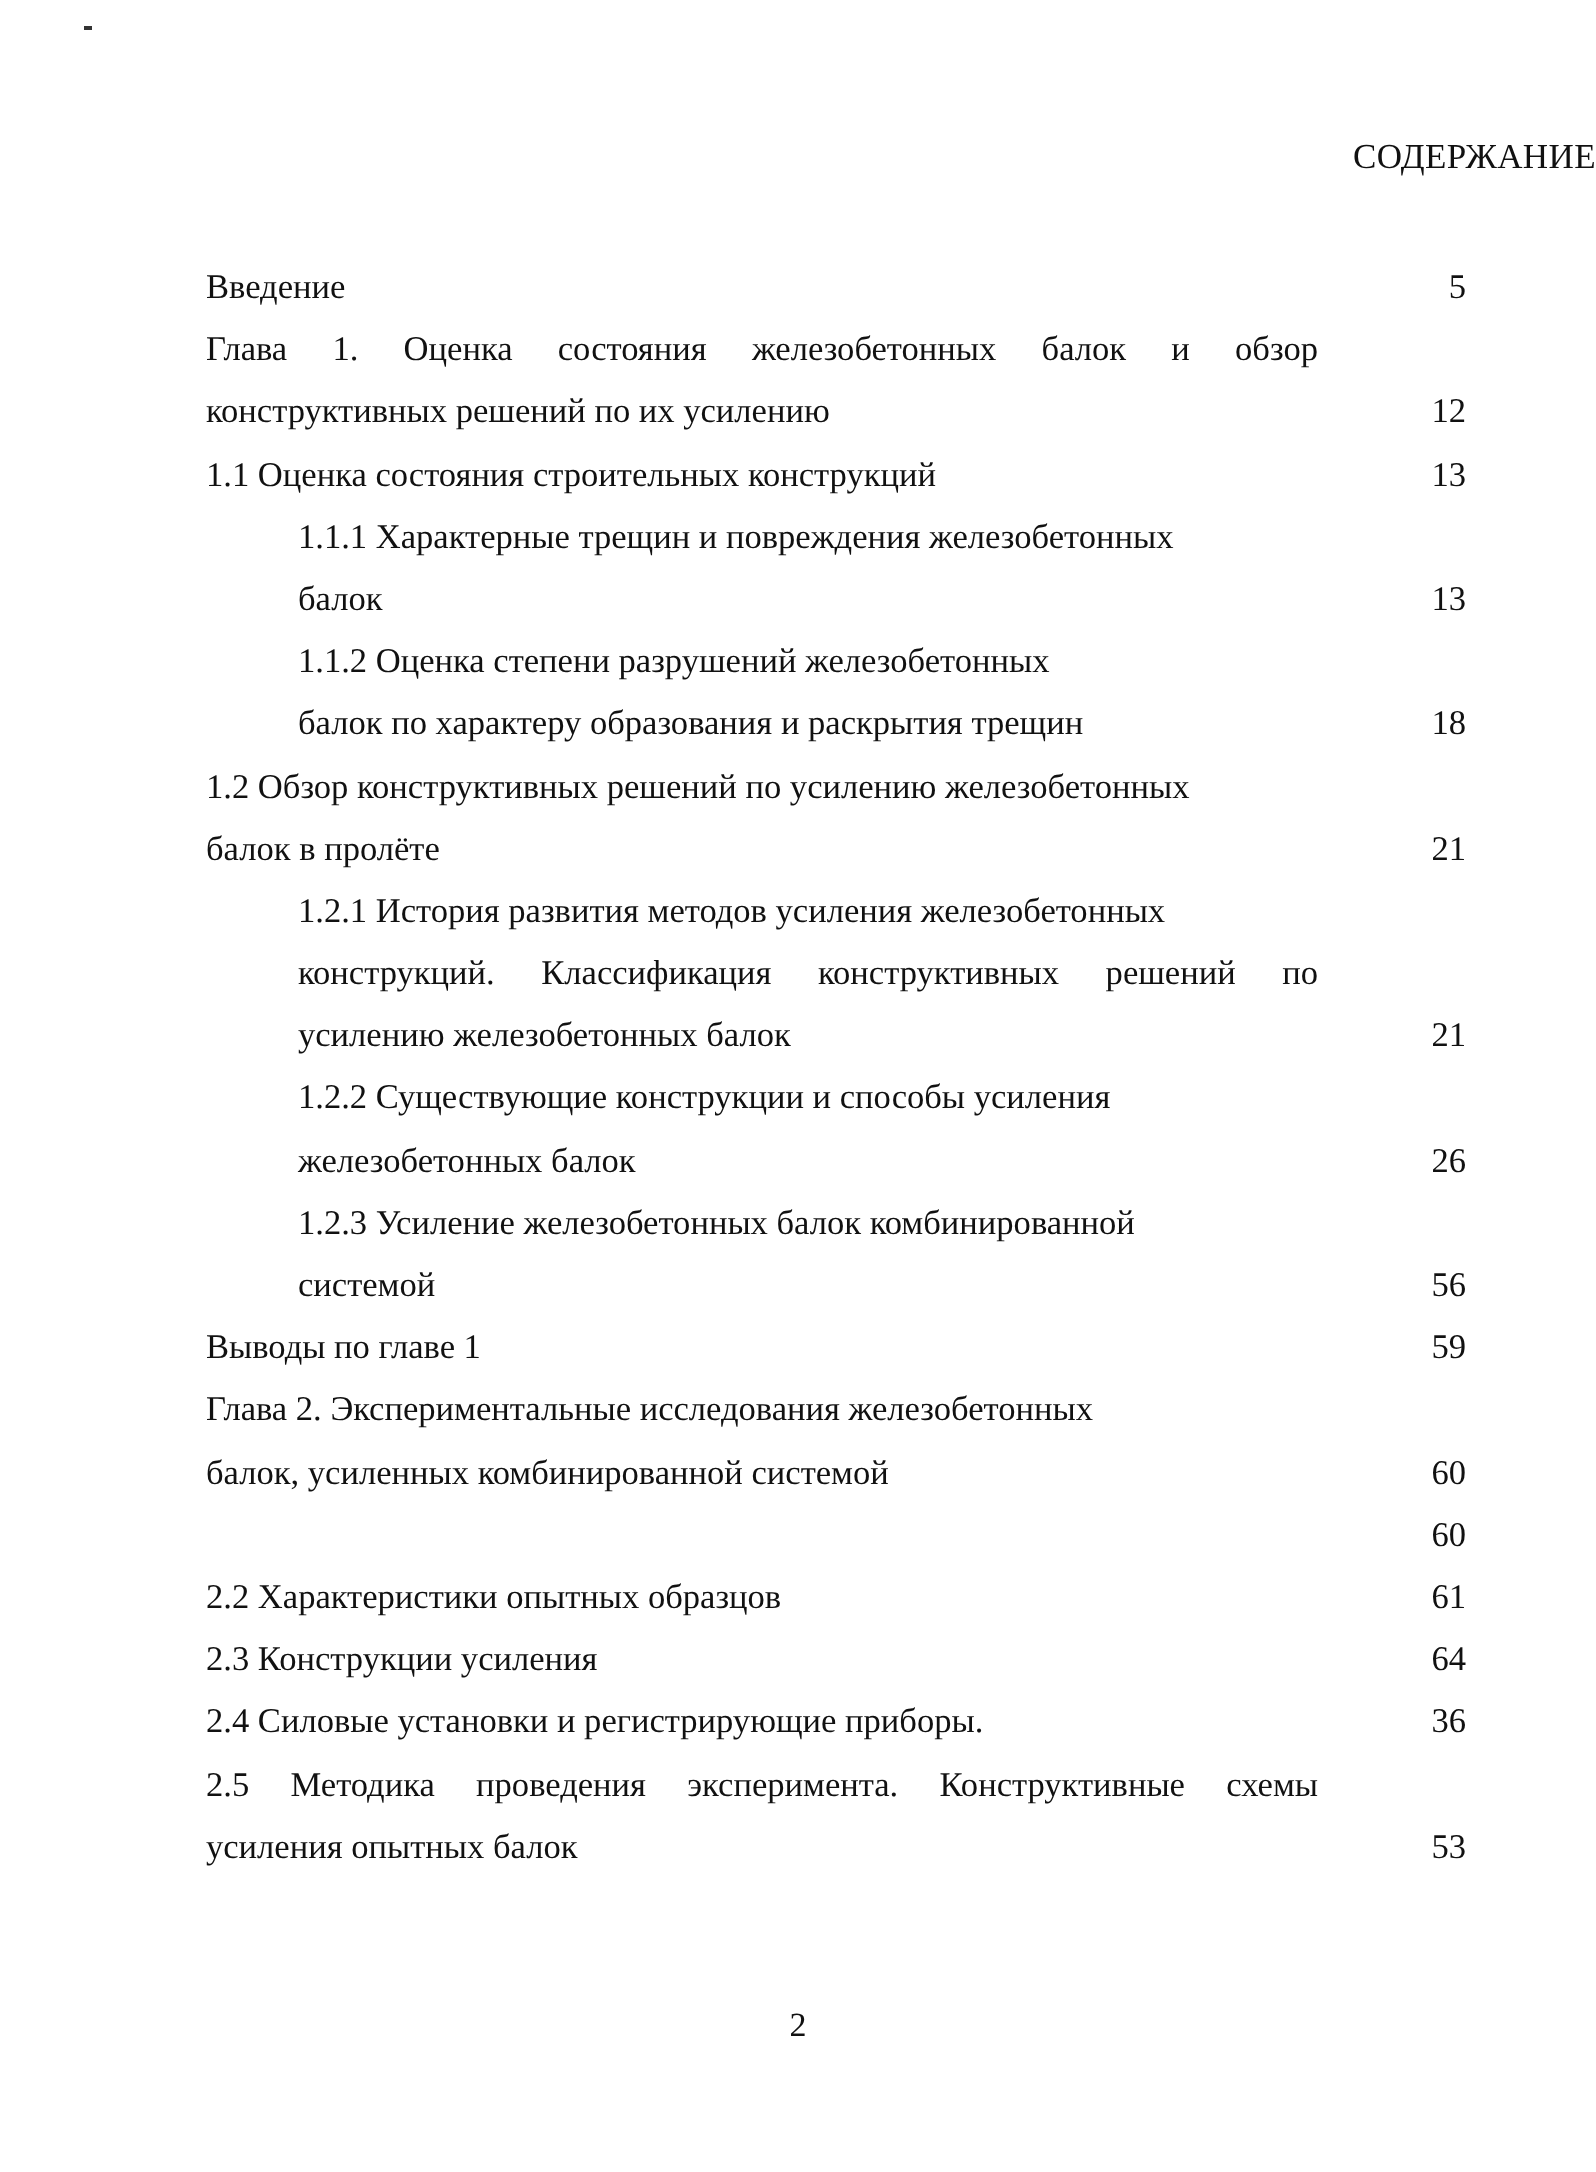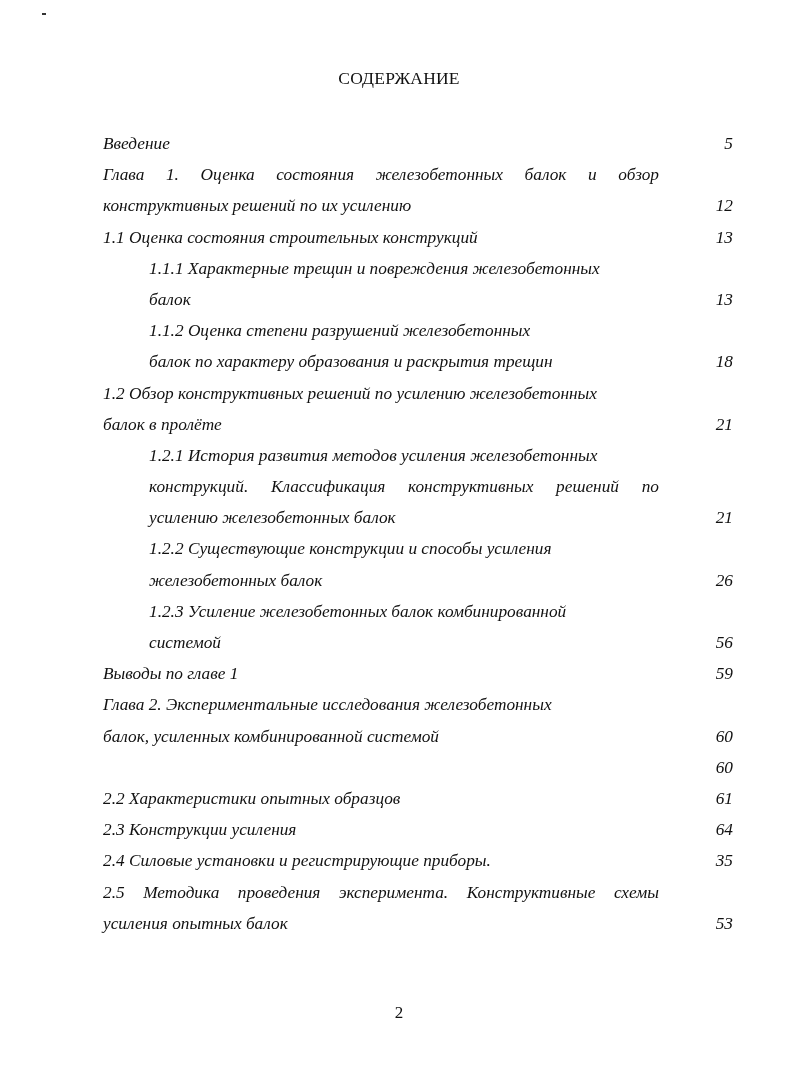--- a/index.html
+++ b/index.html
@@ -1,22 +1,22 @@
 <!DOCTYPE html>
 <html><head>
   <meta charset="utf-8">
   <style>
     html, body { margin: 0; padding: 0; background: #ffffff; }
     body { width: 798px; height: 1086px; position: relative; overflow: hidden;
       font-family: "Liberation Serif", "DejaVu Serif", serif; color: #111; }
     .speck { position: absolute; left: 42px; top: 13px; width: 4px; height: 2px; background: #333; }
-    .title { position: absolute; left: 0; width: 798px; top: 68px; text-align: center;
+    .title { position: absolute; left: 0; width: 798px; top: 68px; text-align: right;
       font-size: 17.5px; letter-spacing: 0.2px; }
     .toc { position: absolute; left: 103px; top: 128px; width: 630px; }
-    .line { position: relative; height: 31.2px; line-height: 31.2px; font-size: 17.3px; white-space: nowrap; font-style: italic; }
+    .line { position: relative; height: 31.2px; line-height: 31.2px; font-size: 17.3px; white-space: nowrap; }
     .line.indent { padding-left: 46px; }
     .line.justify .txt { display: block; text-align: justify; text-align-last: justify; width: 556px; }
     .line.indent.justify .txt { width: 510px; }
     .pg { position: absolute; right: 0; top: 0; }
     .pagenum { position: absolute; left: 0; width: 798px; top: 1003px; text-align: center; font-size: 17px; }
   </style>
 </head>
 <body>
 
 <div class="speck"></div>
@@ -116,21 +116,21 @@
     <span class="pg">61</span>
   </div>
 
   <div class="line">
     <span class="txt">2.3 Конструкции усиления</span>
     <span class="pg">64</span>
   </div>
 
   <div class="line">
     <span class="txt">2.4 Силовые установки и регистрирующие приборы.</span>
-    <span class="pg">35</span>
+    <span class="pg">36</span>
   </div>
 
   <div class="line justify">
     <span class="txt">2.5 Методика проведения эксперимента. Конструктивные схемы</span>
   </div>
   <div class="line">
     <span class="txt">усиления опытных балок</span>
     <span class="pg">53</span>
   </div>
 </div>

